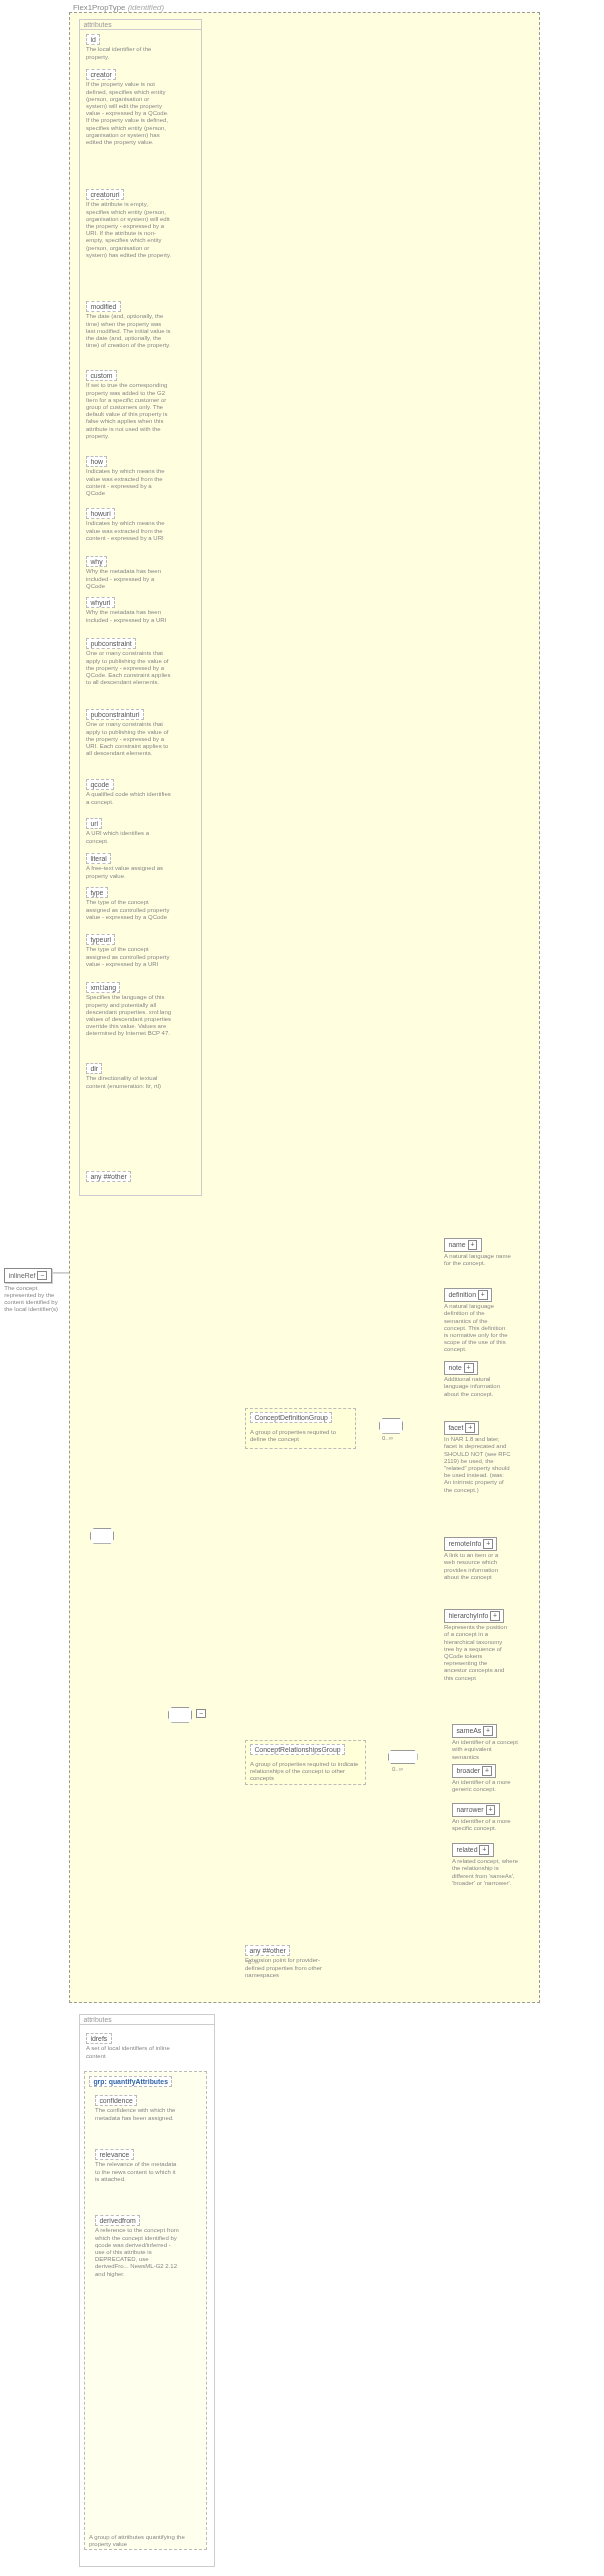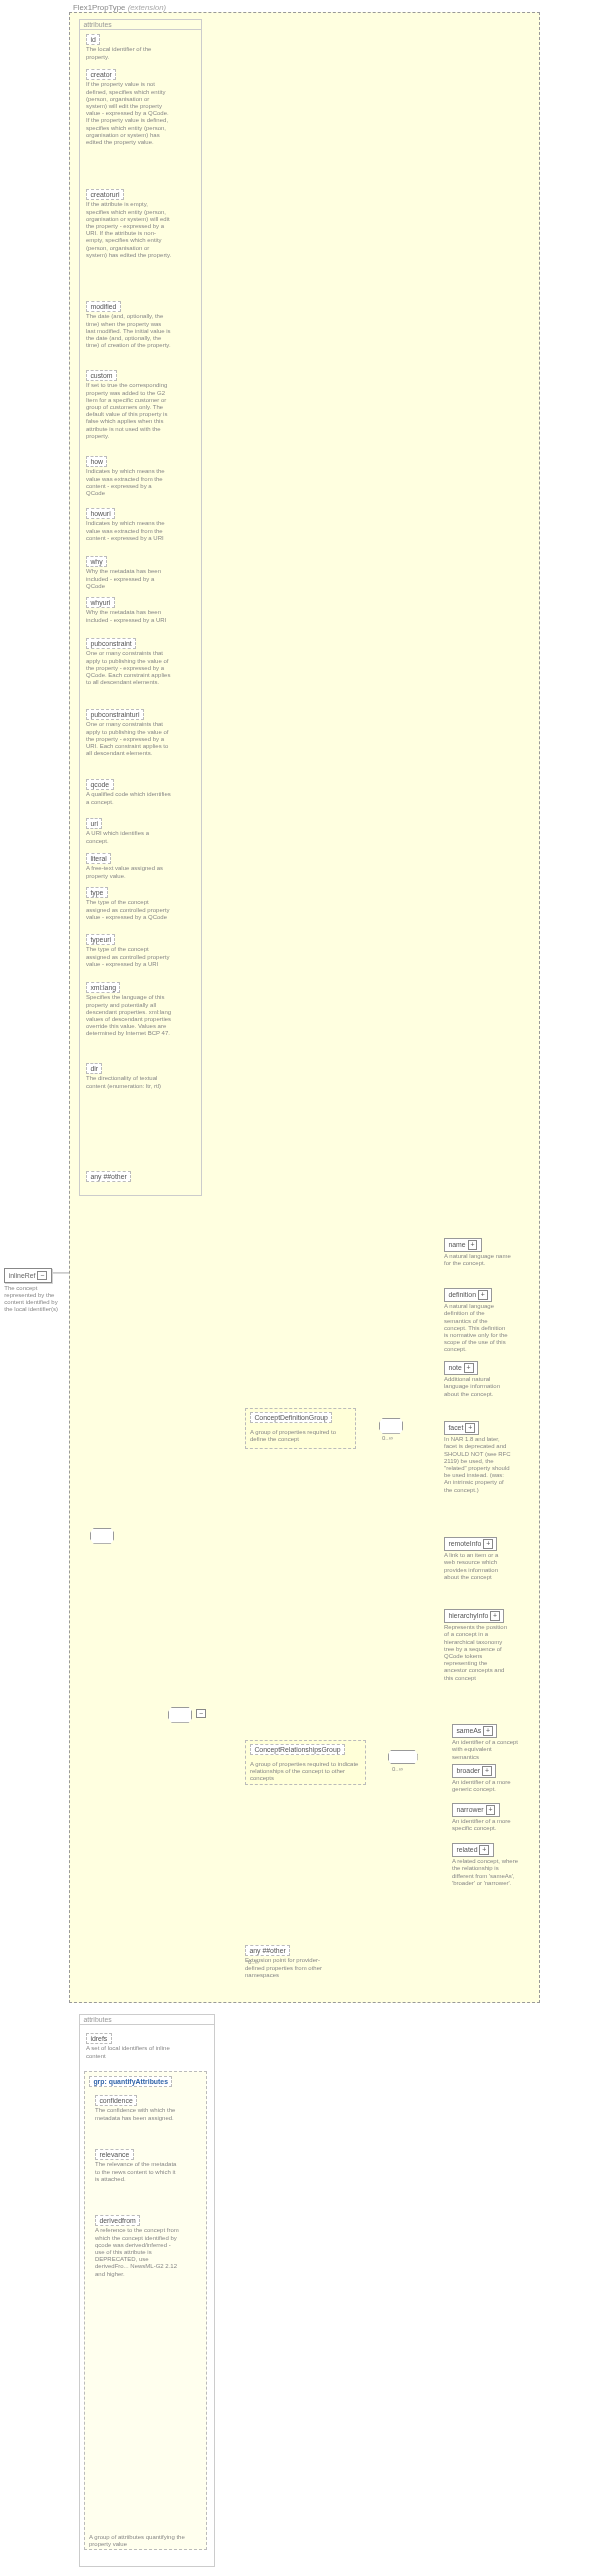--- a/index.html
+++ b/index.html
@@ -50,21 +50,21 @@
   <polyline points="500,1880 515,1880"></polyline>
   <line x1="425" y1="2040" x2="450" y2="2040"></line>
   <line x1="480" y1="2040" x2="500" y2="2040"></line>
   <polyline points="500,2010 510,2010 510,2175 500,2175"></polyline>
   <polyline points="510,2010 525,2010"></polyline>
   <polyline points="510,2055 525,2055"></polyline>
   <polyline points="510,2100 525,2100"></polyline>
   <polyline points="510,2150 525,2150"></polyline>
 </svg>
 
-<div class="header-label" style="left:73px;top:3.4px"><span>Flex1PropType</span> <span class="italic">(extension)</span></div>
+<div class="header-label" style="left:73px;top:3.4px"><span>Flex1PropType</span> <span class="italic">(identified)</span></div>
 <div class="container" style="left:69px;top:12px;width:469px;height:1989px"></div>
 
 <div class="root-element" style="left:4.3px;top:1268px"><span>inlineRef</span> <span class="minus">−</span></div>
 <div class="desc" style="position:absolute;left:4.3px;top:1283px;width:62px">The concept represented by the content identified by the local identifier(s)</div>
 
 <div class="attr-box" style="left:79px;top:19px;width:121px;height:1175px;background:transparent">
 <div class="attr-title">attributes</div>
 </div>
 
 <div id="attrs1-anchor"></div>

